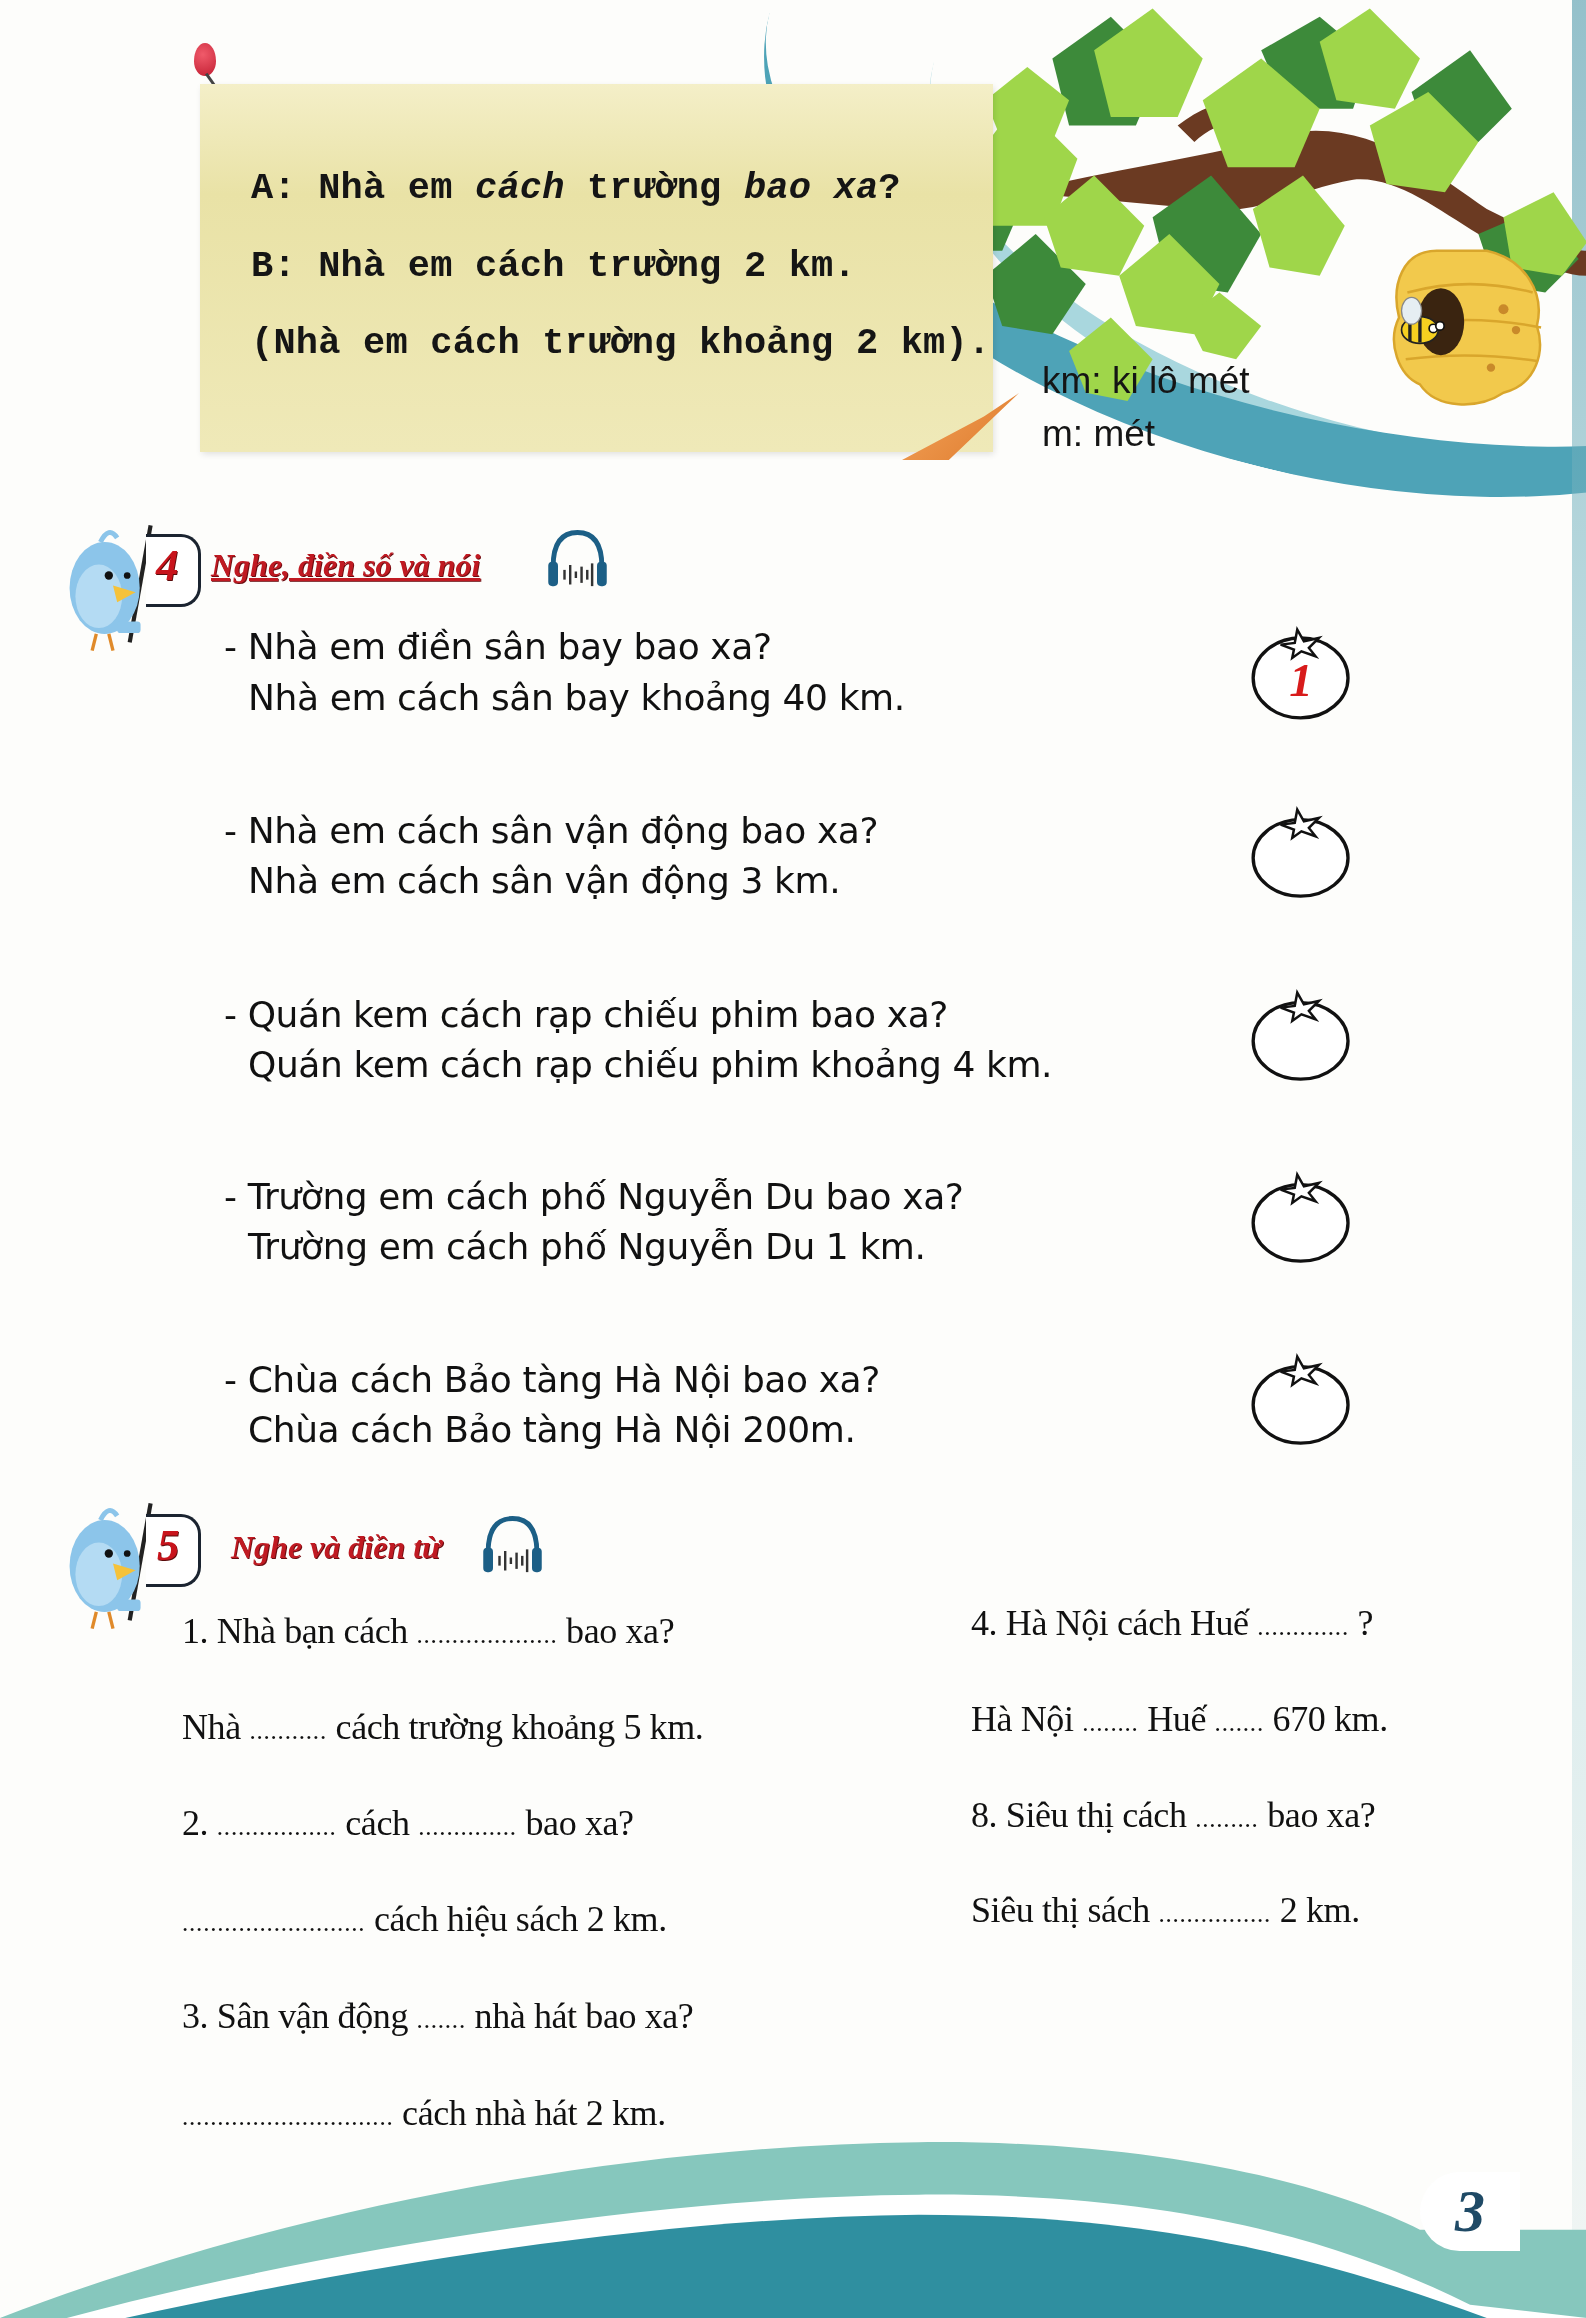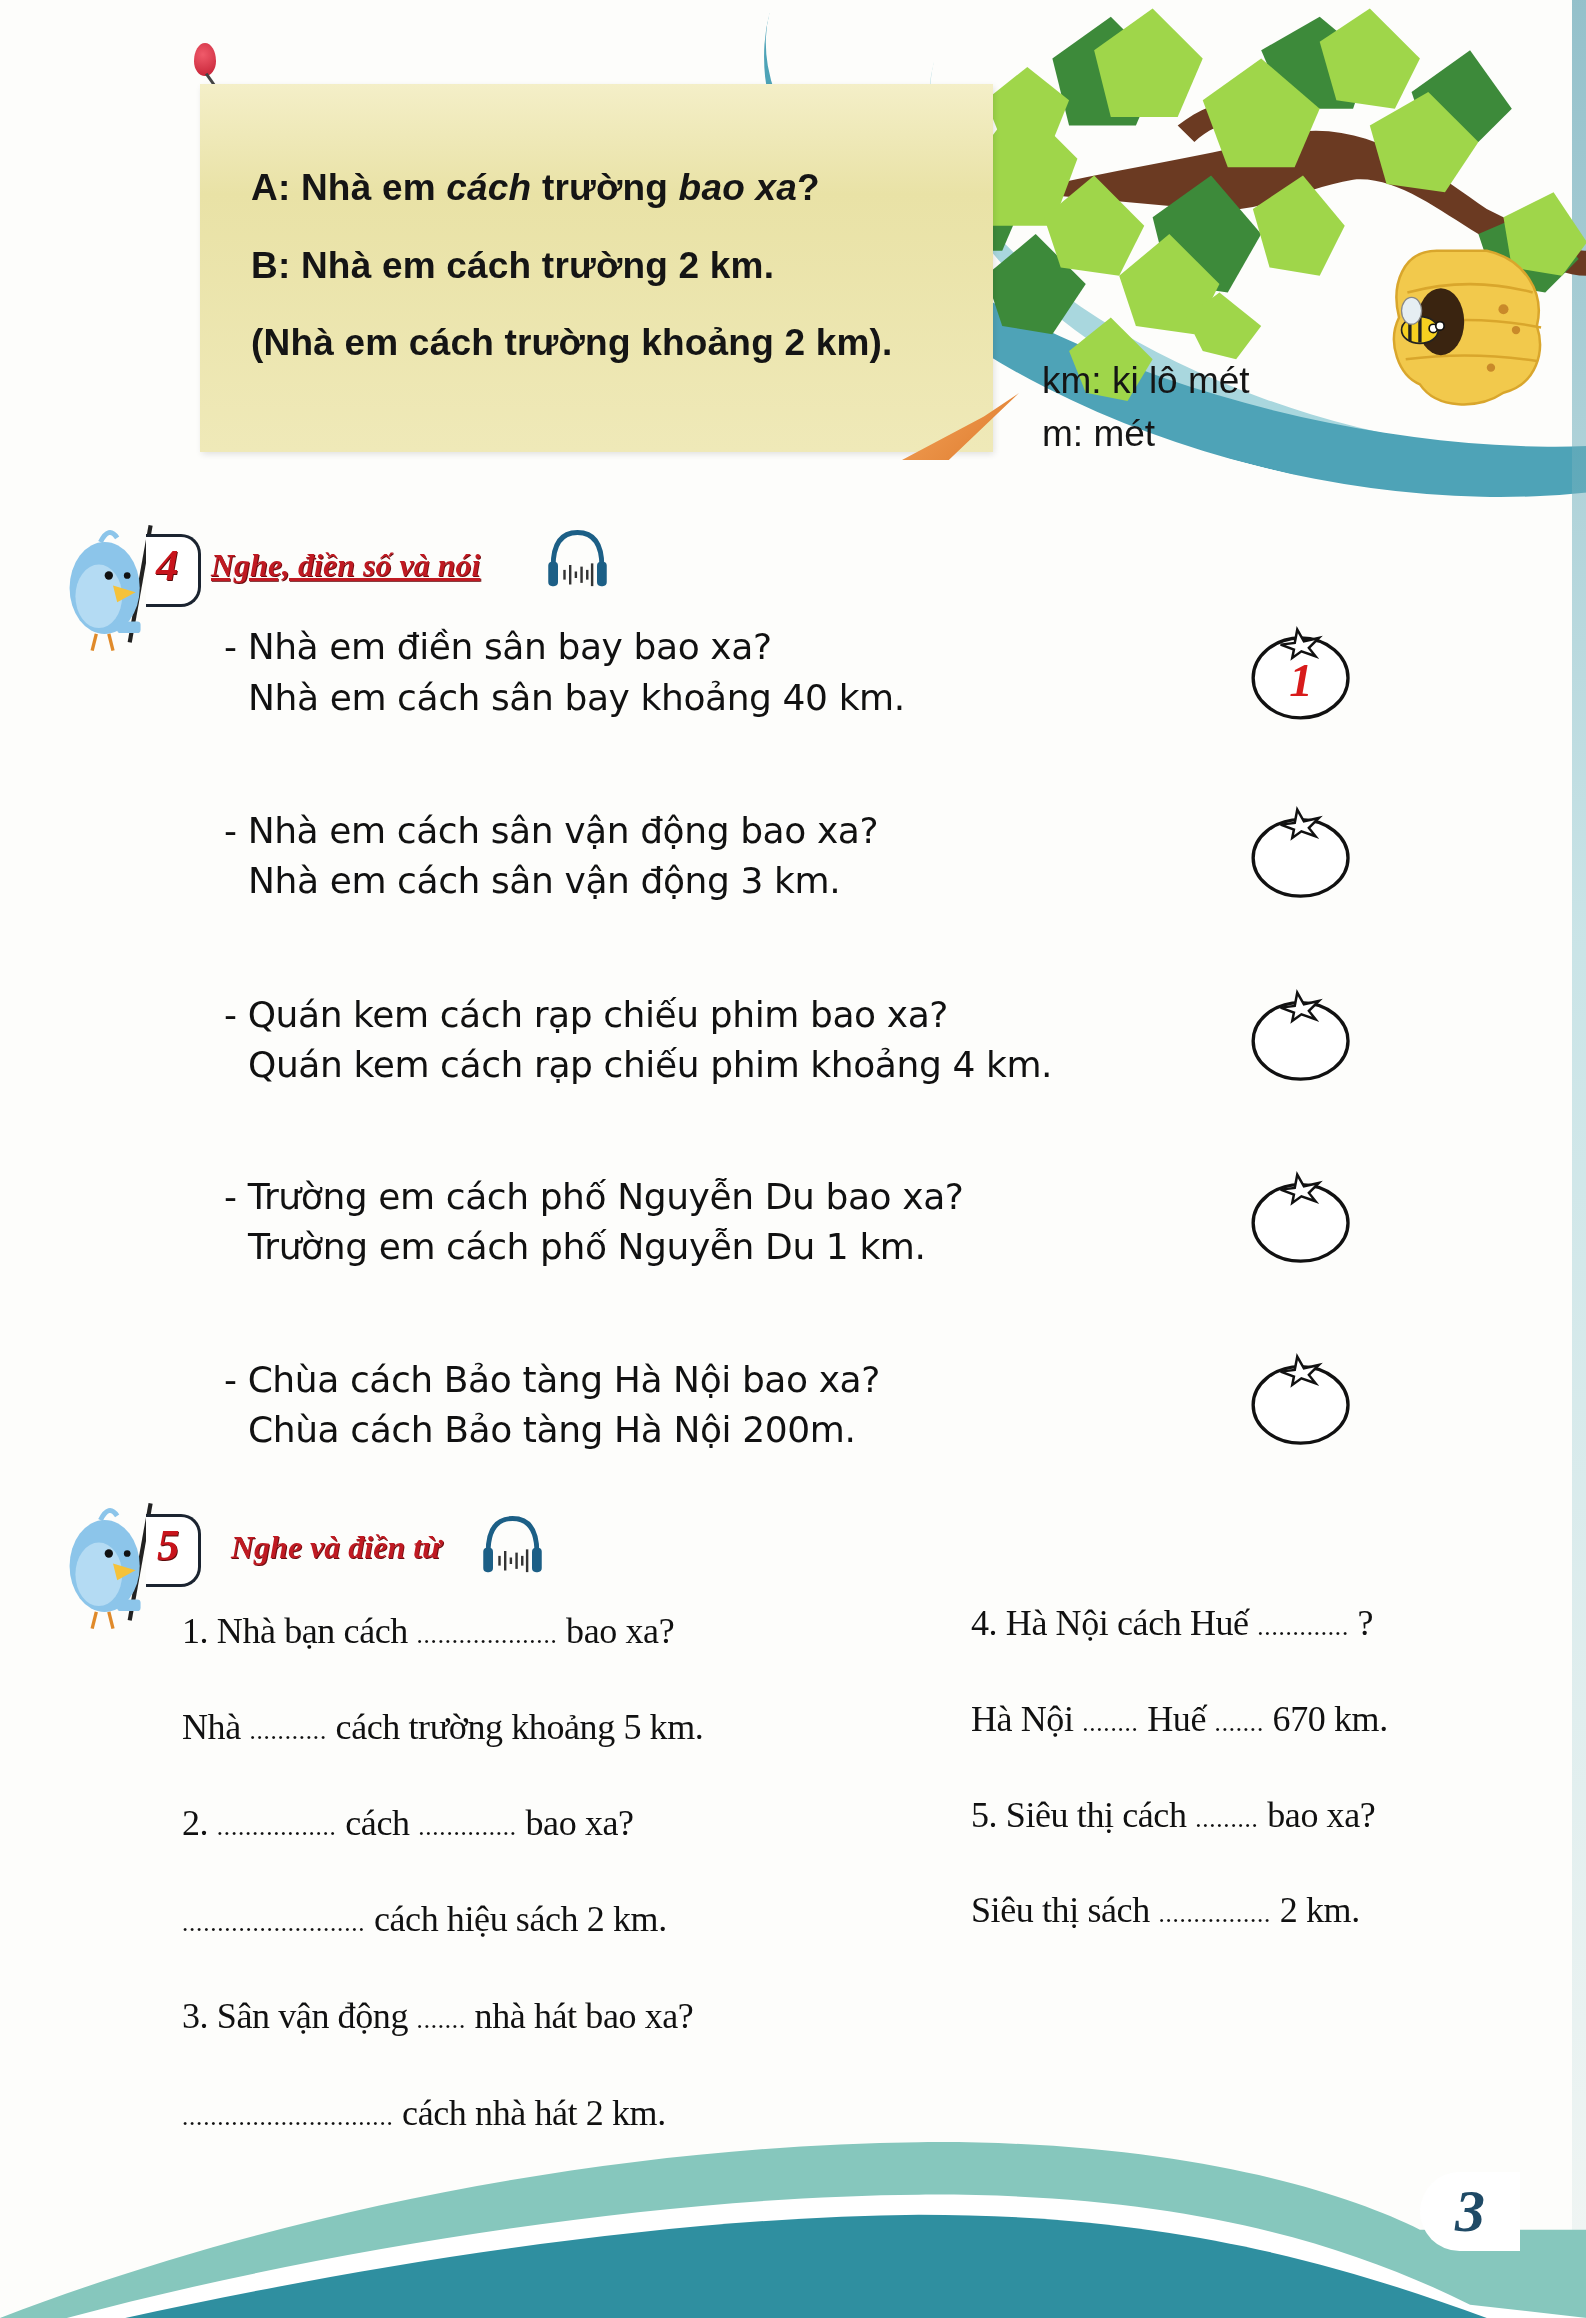--- a/index.html
+++ b/index.html
@@ -8,21 +8,21 @@
   
   .top-band { position:absolute; left:752px; top:-167px; width:1169px; height:585px; border-radius:50%; border-bottom:58px solid #4ea3b7; border-left:0; transform:rotate(14deg); }
   .top-band2 { position:absolute; left:919px; top:-100px; width:1002px; height:535px; border-radius:50%; border-bottom:30px solid #a9d7de; transform:rotate(14deg); }
   .right-strip { position:absolute; right:0; top:0; width:15px; height:2319px; background:linear-gradient(#3f8fa3,#9fcfd6 40%,#e8f0ee); opacity:.55; }
 
   
   .note { position:absolute; left:200px; top:84px; width:793px; height:368px; background:linear-gradient(180deg,#f4efc8 0%,#e9e2a6 30%,#efe9b8 100%); box-shadow:1.7px 3.3px 6.7px rgba(0,0,0,.12); }
   .pin { position:absolute; left:194px; top:43px; width:22px; height:33px; border-radius:50% 50% 50% 50%/55% 55% 45% 45%; background:radial-gradient(circle at 40% 35%,#f05a6a,#c21e32); }
   .pin-needle { position:absolute; left:210px; top:72px; width:2.5px; height:18.4px; background:#444; transform:rotate(-35deg); }
   .note-fold { position:absolute; left:902px; top:393px; width:117px; height:67px; background:linear-gradient(135deg,#f3a35a,#de7a2c); clip-path:polygon(100% 0,40% 100%,0 100%,70% 35%); }
-  .note-line { position:absolute; left:251px; font-family:Liberation Sans, sans-serif; font-weight:bold; font-size:37px; color:#151515; white-space:nowrap; letter-spacing:0.2px; }
+  .note-line { position:absolute; left:251px; font-family:Liberation Mono, monospace; font-weight:bold; font-size:37px; color:#151515; white-space:nowrap; letter-spacing:0.2px; }
   .note-line em { font-style:italic; }
 
   
   .tree { position:absolute; left:902px; top:0; width:685px; height:468px; }
 
   .unit { position:absolute; font-family:"Liberation Sans", sans-serif; font-size:37px; color:#151515; }
 
   
   .sec-head { position:absolute; height:117px; }
   .bird { position:absolute; left:0; top:0; width:92px; height:142px; }
@@ -247,21 +247,21 @@
   <span class="dots">..............................</span><span> cách nhà hát 2 km.</span>
 </div>
 
 <div class="fill" style="left:971px; top:1602px;">
   <span>4. Hà Nội cách Huế </span><span class="dots">.............</span><span> ?</span>
 </div>
 <div class="fill" style="left:971px; top:1698px;text-align:right;">
   <span>Hà Nội </span><span class="dots">........</span><span> Huế </span><span class="dots">.......</span><span> 670 km.</span>
 </div>
 <div class="fill" style="left:971px; top:1794px;">
-  <span>5. Siêu thị cách </span><span class="dots">.........</span><span> bao xa?</span>
+  <span>8. Siêu thị cách </span><span class="dots">.........</span><span> bao xa?</span>
 </div>
 <div class="fill" style="left:971px; top:1889px;">
   <span>Siêu thị sách </span><span class="dots">................</span><span> 2 km.</span>
 </div>
 
 <svg class="footer" viewBox="0 0 1900 216" preserveAspectRatio="none">
   <path d="M0 216 C300 100 700 10 1100 5 C1400 2 1600 60 1700 110 L1900 110 L1900 216 Z" fill="#86c7bd"></path>
   <path d="M80 216 C400 130 800 70 1100 68 C1400 66 1600 120 1760 200 L1900 216 Z" fill="#ffffff"></path>
   <path d="M150 216 C450 150 800 95 1100 92 C1400 92 1600 150 1780 216 Z" fill="#2f8fa0"></path>
 </svg>

